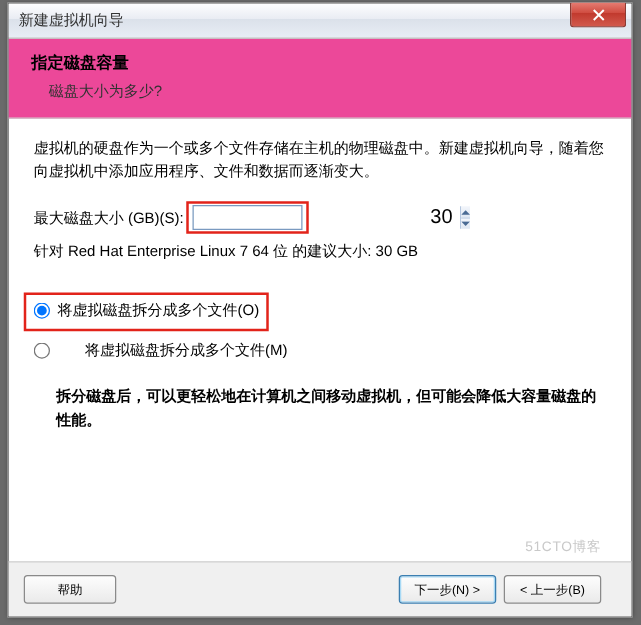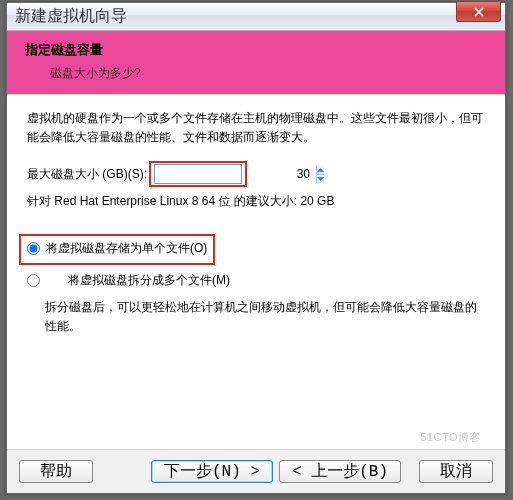--- a/index.html
+++ b/index.html
@@ -8,79 +8,79 @@
     position: absolute; left: 6px; top: 2px; width: 500px; height: 492px;
     background: #fff; border: 1px solid #6a6a6a; box-shadow: 0 0 4px rgba(0,0,0,.4);
   }
   .titlebar {
     height: 28px;
     background: linear-gradient(#fdfdfe, #e9ecf3 45%, #dbe1ea 46%, #e8edf5);
     border-bottom: 1px solid #b8b8b8;
     display: flex; align-items: center; padding-left: 8px;
     position: relative;
   }
-  .title { font-size: 16px; color: #333; }
+  .title { font-size: 12px; color: #333; }
   .close-btn {
     position: absolute; right: 4px; top: -1px; width: 45px; height: 20px;
     background: linear-gradient(#e67d73, #cf4b3f 45%, #c13a2e 46%, #d2594d);
     border: 1px solid #8a3a33; border-top: none;
     border-bottom-left-radius: 3px; border-bottom-right-radius: 3px;
     display: flex; align-items: center; justify-content: center;
     color: #fff; font-size: 11px; font-weight: bold; cursor: pointer;
   }
   .close-btn svg { width: 10px; height: 10px; }
   .header {
     padding: 10px 18px 12px 18px;
     border-bottom: 1px solid #d0d0d0;
     background: #ec4899;
   }
   .header h1 { font-size: 13px; font-weight: bold; color: #000; margin-bottom: 6px; }
-  .header p { font-size: 12px; color: #333; margin-left: 25px; }
+  .header p { font-size: 12px; color: #333; margin-left: 14px; }
   .content { padding: 14px 20px 0 20px; font-size: 12px; color: #000; line-height: 1.6; }
   .para { margin-bottom: 14px; }
   .disk-row { display: flex; align-items: center; margin-bottom: 5px; height: 26px; }
   .disk-label { }
   .spinner-wrap {
     border: 2px solid #e2231a; padding: 1px 3px; margin-left: 2px;
     display: inline-flex; align-items: center;
   }
   .spinner {
     width: 88px; height: 20px; border: 1px solid #7a9ac0;
     display: flex; background: #fff;
   }
   .spinner input {
-    flex: 1; border: none; text-align: right; padding-right: 6px; font-size: 12px;
+    flex: 1; border: none; text-align: right; padding-right: 6px; font-size: 16px;
     outline: none; background: transparent;
   }
   .spin-btns { width: 15px; display: flex; flex-direction: column; border-left: 1px solid #b5c7df; }
   .spin-btn {
     flex: 1; background: linear-gradient(#f3f6fb,#dfe7f2);
     display: flex; align-items: center; justify-content: center; cursor: pointer;
   }
   .spin-btn:first-child { border-bottom: 1px solid #b5c7df; }
   .spin-btn svg { width: 7px; height: 4px; }
   .recommend { margin-bottom: 22px; }
   .radio-box {
     border: 2px solid #e2231a; padding: 3px 6px;
     display: inline-flex; align-items: center; margin-left: -8px; margin-bottom: 4px;
   }
   .radio-row { display: flex; align-items: center; margin-bottom: 2px; }
   .radio-row input[type=radio] { margin-right: 6px; width: 13px; height: 13px; }
   .radio-row.plain { margin-left: 0; }
-  .split-desc { margin-left: 18px; margin-top: 8px; line-height: 1.55; }
+  .split-desc { margin-left: 18px; margin-top: 18px; line-height: 1.55; font-weight: bold; }
   .footer {
     position: absolute; bottom: 0; left: 0; right: 0; height: 44px;
     border-top: 1px solid #d0d0d0; background: #f0f0f0;
     display: flex; align-items: center; padding: 0 12px;
   }
   .btn {
-    height: 23px; font-size: 16px; color: #000;
+    height: 23px; font-size: 10px; color: #000;
     background: linear-gradient(#fdfdfd,#eaeaea);
     border: 1px solid #8a8a8a; border-radius: 3px; padding: 0 12px;
-    cursor: pointer; min-width: 74px; font-family: Liberation Mono, monospace;
+    cursor: pointer; min-width: 74px;
   }
   .btn.primary {
     border: 1px solid #3c7fb1;
     box-shadow: inset 0 0 0 1px #a7d9f5;
   }
   .foot-left { }
   .foot-right { margin-left: auto; display: flex; gap: 6px; }
   .gap { width: 6px; }
   .watermark {
     position: absolute; right: 24px; bottom: 48px; font-size: 11px; color: #c9c9c9;
@@ -99,21 +99,21 @@
         </svg>
     </div>
   </div>
 
   <div class="header">
     <h1>指定磁盘容量</h1>
     <p>磁盘大小为多少?</p>
   </div>
 
   <div class="content">
-    <div class="para">虚拟机的硬盘作为一个或多个文件存储在主机的物理磁盘中。这些文件最初很小，但可能会降低大容量磁盘的性能、文件和数据而逐渐变大。</div>
+    <div class="para">虚拟机的硬盘作为一个或多个文件存储在主机的物理磁盘中。新建虚拟机向导，随着您向虚拟机中添加应用程序、文件和数据而逐渐变大。</div>
 
     <div class="disk-row">
       <span class="disk-label">最大磁盘大小 (GB)(S):</span>
       <span class="spinner-wrap">
         <span class="spinner">
           <input type="text" value="30" style="">
           <span class="spin-btns">
             <span class="spin-btn">
               <svg viewBox="0 0 8 4">
                   <path d="M0 4 L4 0 L8 4 Z" fill="#4a6b94"></path>
@@ -122,26 +122,26 @@
             <span class="spin-btn">
               <svg viewBox="0 0 8 4">
                   <path d="M0 0 L4 4 L8 0 Z" fill="#4a6b94"></path>
                 </svg>
             </span>
           </span>
         </span>
       </span>
     </div>
 
-    <div class="recommend">针对 Red Hat Enterprise Linux 8 64 位 的建议大小: 20 GB</div>
+    <div class="recommend">针对 Red Hat Enterprise Linux 7 64 位 的建议大小: 30 GB</div>
 
     <div class="radio-box">
       <label class="radio-row">
         <input type="radio" name="diskmode" checked="" style="">
-        <span>将虚拟磁盘存储为单个文件(O)</span>
+        <span>将虚拟磁盘拆分成多个文件(O)</span>
       </label>
     </div>
 
     <label class="radio-row plain" style="margin-top:2px;gap:22px;">
       <input type="radio" name="diskmode" style="">
       <span>将虚拟磁盘拆分成多个文件(M)</span>
     </label>
 
     <div class="split-desc">拆分磁盘后，可以更轻松地在计算机之间移动虚拟机，但可能会降低大容量磁盘的性能。</div>
   </div>
@@ -149,16 +149,15 @@
   <div class="watermark">51CTO博客</div>
 
   <div class="footer">
     <div class="foot-left">
       <button class="btn">帮助</button>
     </div>
     <div class="foot-right">
       <button class="btn primary">下一步(N) &gt;</button>
       <button class="btn">&lt; 上一步(B)</button>
       <span class="gap"></span>
-      <button class="btn">取消</button>
     </div>
   </div>
 </div>
 
 </body></html>

